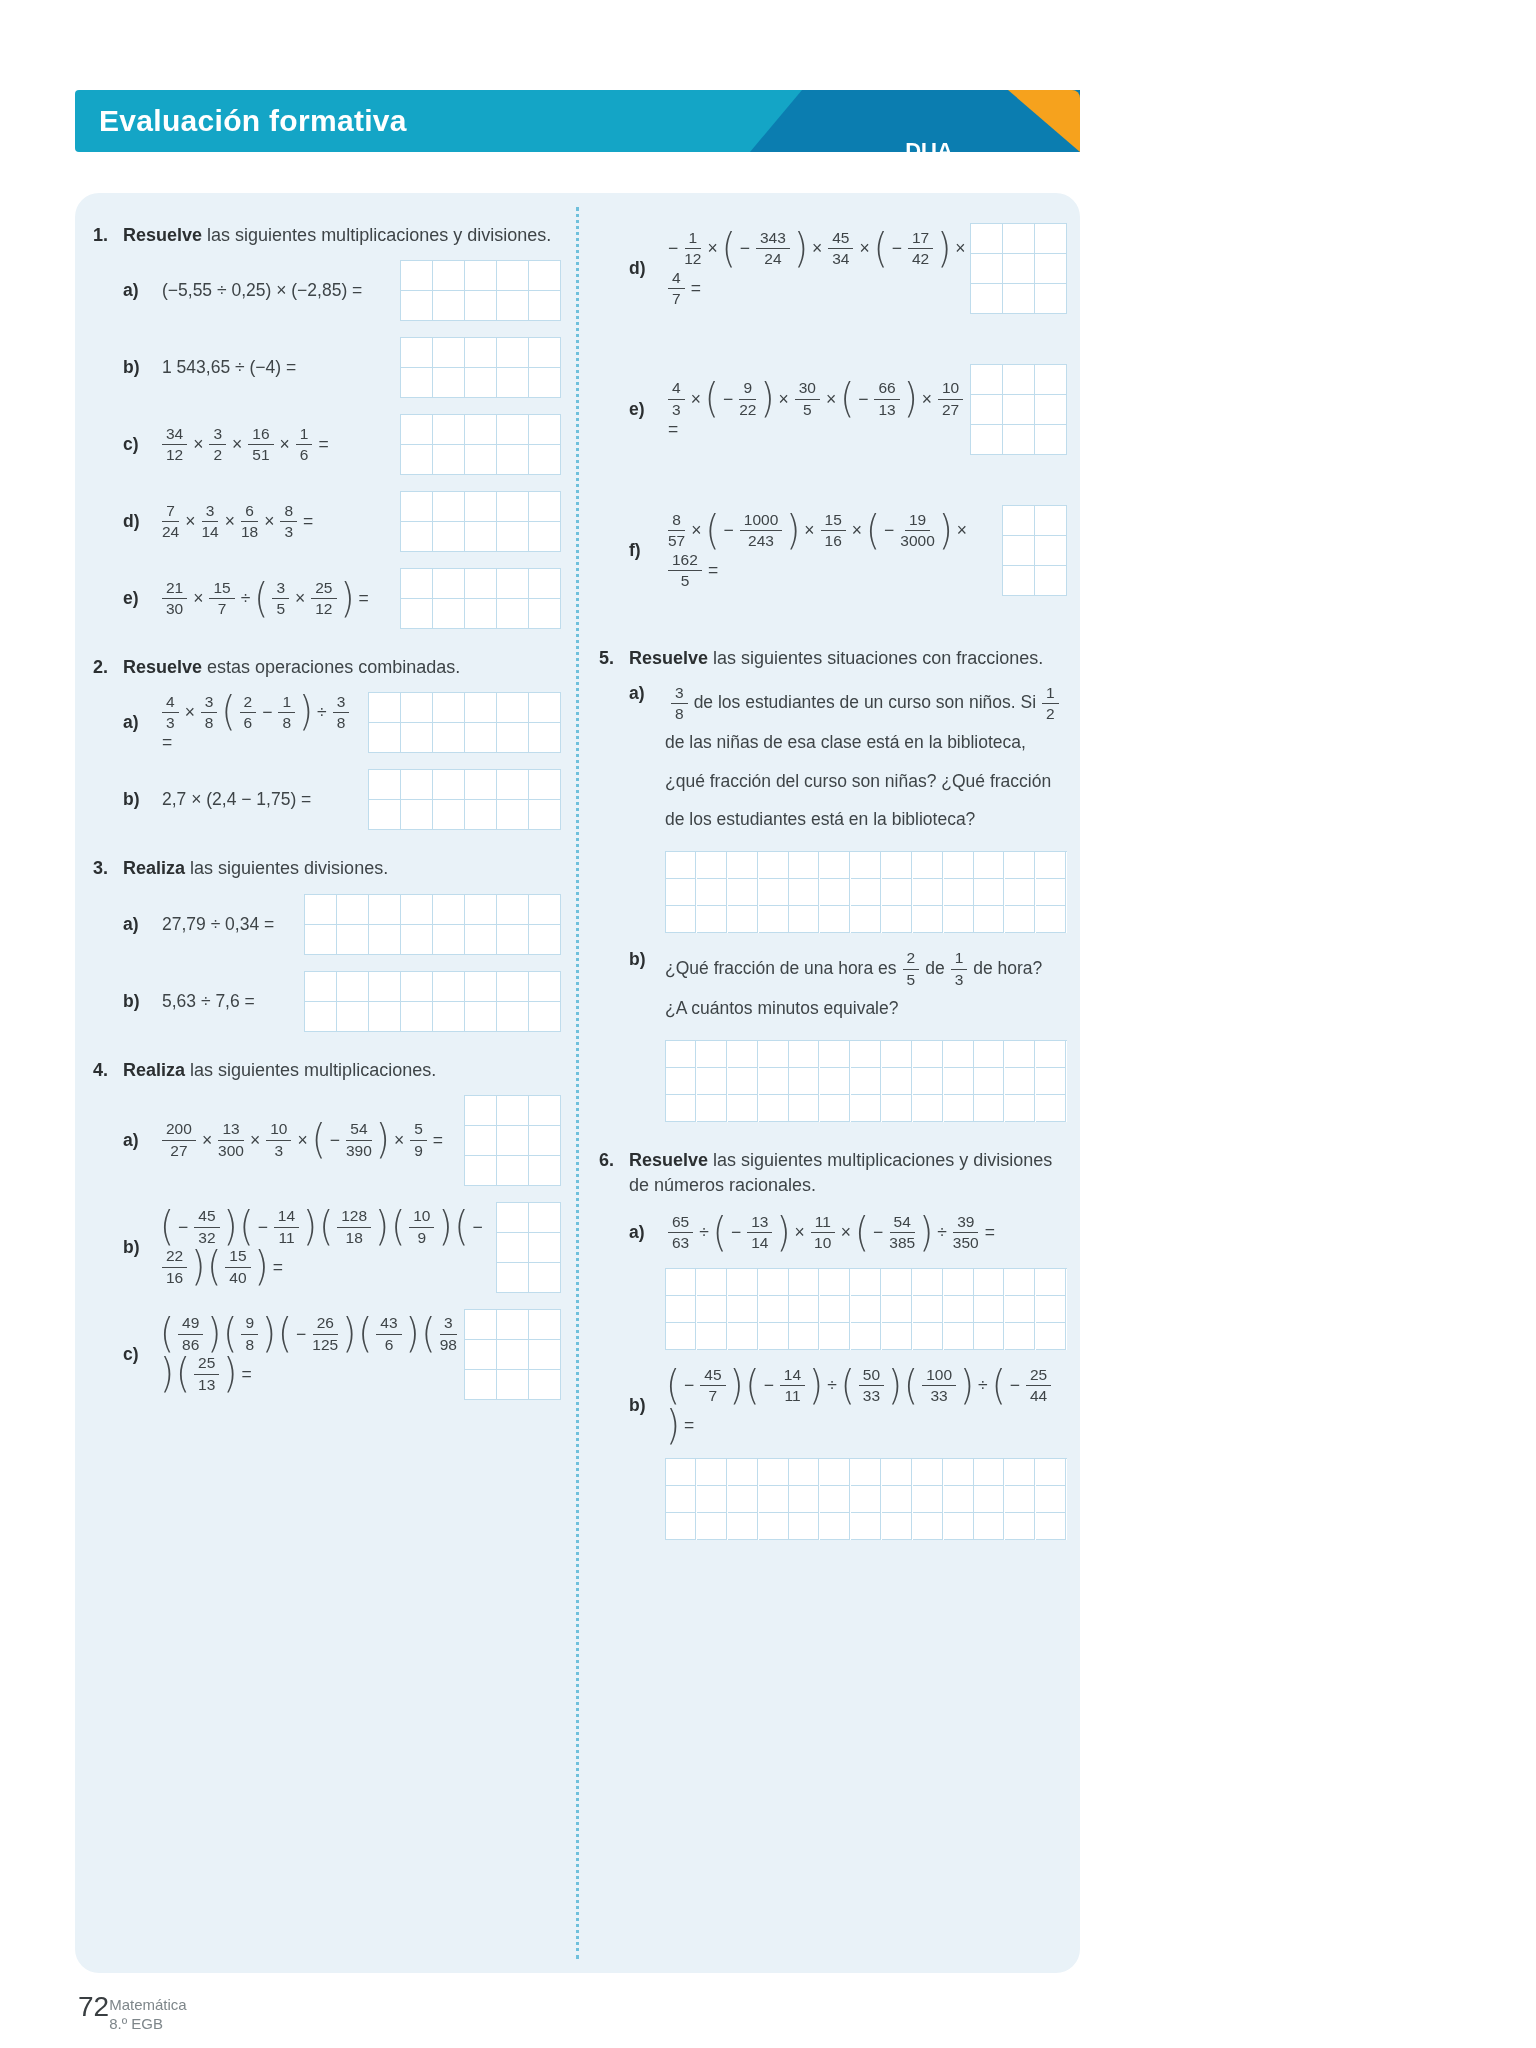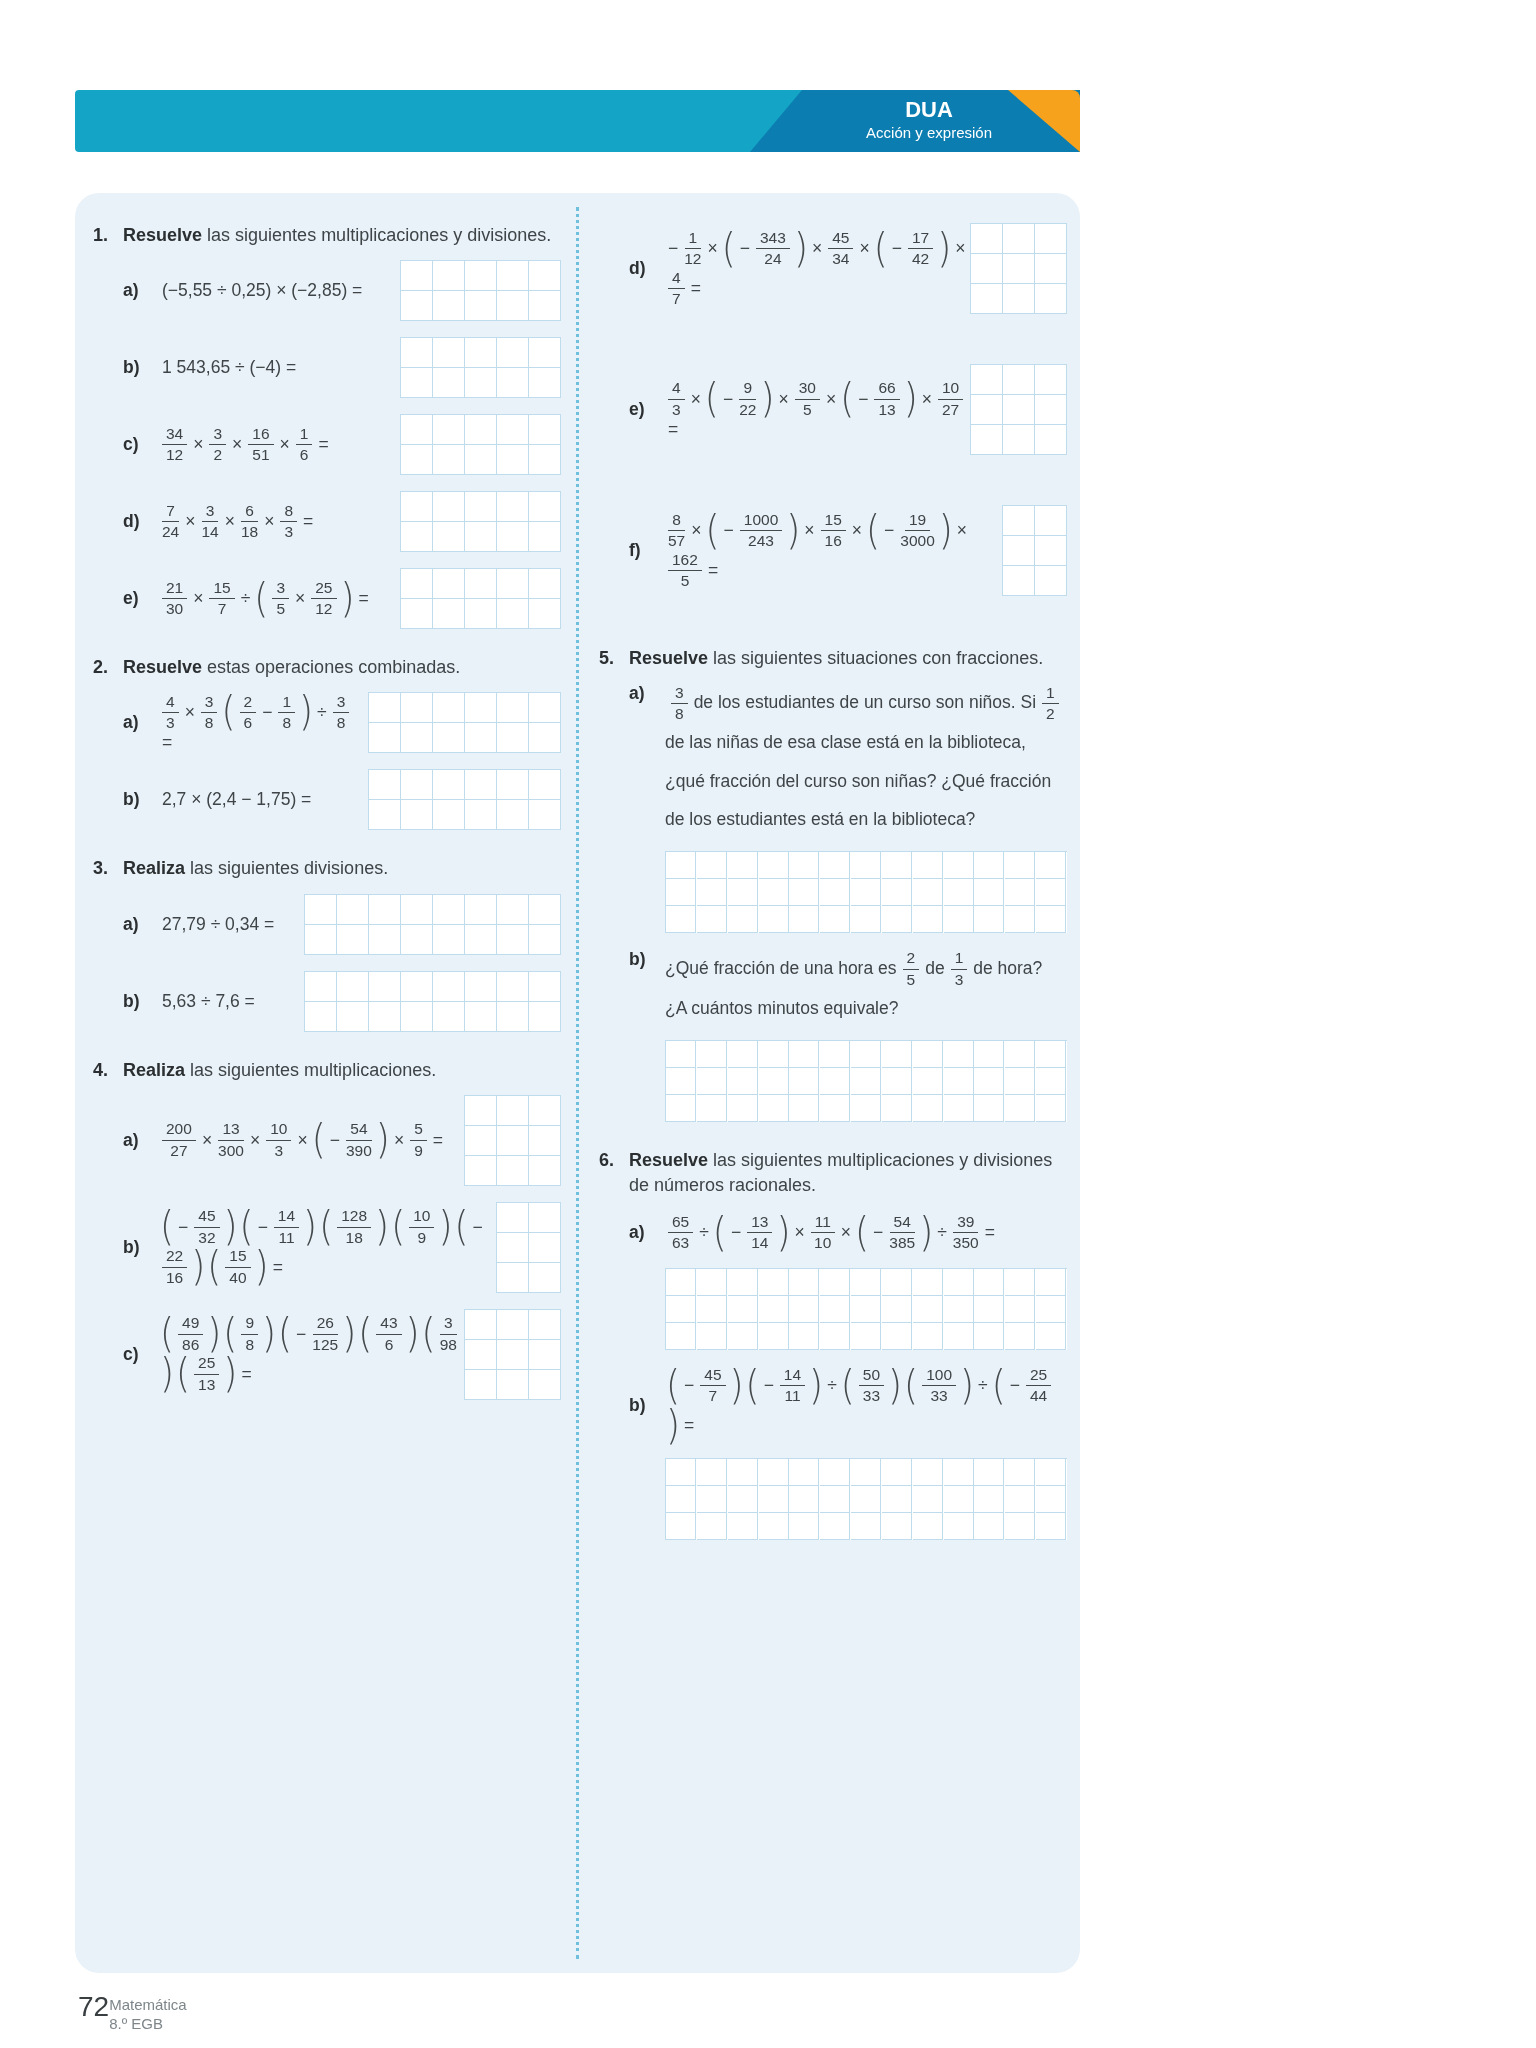--- a/index.html
+++ b/index.html
@@ -15,21 +15,21 @@
   .header { position:absolute; left:75px; top:90px; width:1005px; height:62px; }
   .hdr-teal { position:absolute; inset:0; background:var(--teal,#14a5c6); border-radius:4px; }
   .hdr-blue { position:absolute; top:0; right:0; height:100%; width:330px;
               background:var(--blue,#0b7db0); clip-path:polygon(52px 0,100% 0,100% 100%,0 100%); }
   .hdr-orange { position:absolute; top:0; right:0; height:100%; width:72px;
                 background:var(--orange,#f6a21d); clip-path:polygon(0 0,100% 0,100% 100%);
                 border-top-right-radius:8px; }
   .hdr-title { position:absolute; left:24px; top:0; height:62px; line-height:62px;
                font-size:30px; font-weight:bold; color:#fff; letter-spacing:.3px; }
   .hdr-dua { position:absolute; right:88px; top:7px; text-align:center; color:#fff; }
-  .hdr-dua .dua-t { font-size:22px; font-weight:bold; line-height:26px; }
+  .hdr-dua .dua-t { font-size:22px; font-weight:bold; line-height:26px;margin-top:41px; }
   .hdr-dua .dua-s { font-size:15px; font-weight:normal; line-height:20px; }
   
   .panel { position:absolute; left:75px; top:193px; width:1005px; height:1780px;
            background:var(--panel,#e9f2f8); border-radius:24px; }
   .divider { position:absolute; left:501px; top:14px; bottom:14px; width:0;
              border-left:3px dotted var(--dots,#6fc0dc); }
   .col { position:absolute; top:28px; font-size:17.5px; }
   .col-left  { left:18px;  width:468px; }
   .col-right { left:524px; width:468px; }
   .col > :first-child { margin-top:2px; }
@@ -71,20 +71,21 @@
 </style>
 </head>
 <body>
 
 <div class="page">
 
   <div class="header">
     <div class="hdr-teal"></div>
     <div class="hdr-blue"></div>
     <div class="hdr-orange"></div>
+    <div class="hdr-title">Evaluación formativa</div>
     <div class="hdr-dua">
       <div class="dua-t">DUA</div>
       <div class="dua-s">Acción y expresión</div>
     </div>
   </div>
 
   <div class="panel">
     <div class="divider"></div>
     <div class="col col-left" id="col-left">
         <div class="section">

